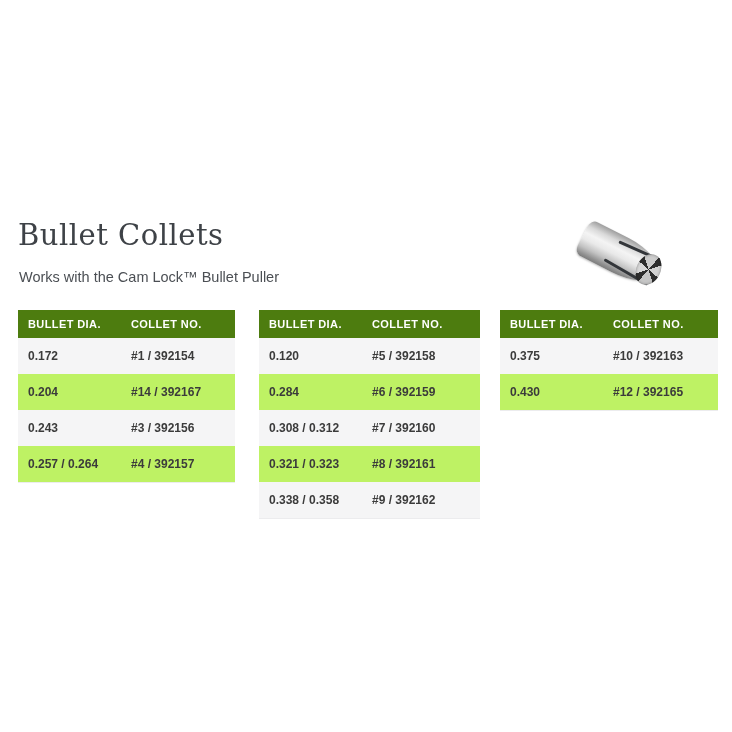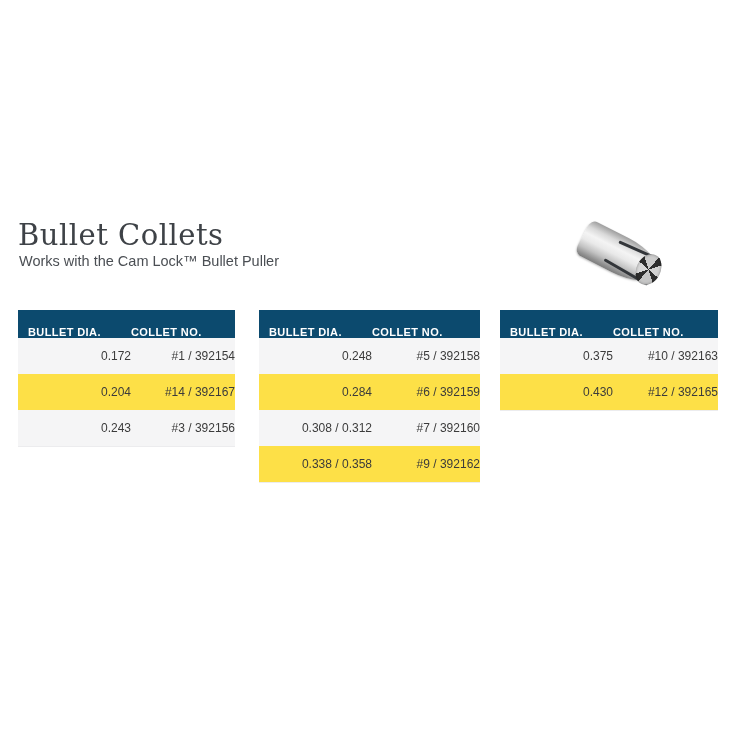--- a/index.html
+++ b/index.html
@@ -6,45 +6,45 @@
   .canvas {
     position:relative; width:732px; height:612px; background:#ffffff;
     font-family:"Liberation Sans", sans-serif; overflow:hidden;
   }
   .page-title {
     position:absolute; left:18px; top:218px; margin:0;
     font-family:"DejaVu Serif", serif; font-weight:500; font-size:29px;
     color:#3e4247; letter-spacing:0.5px;
   }
   .page-subtitle {
-    position:absolute; left:19px; top:253px; margin:0;
+    position:absolute; left:19px; top:269px; margin:0;
     font-size:14.5px; color:#4b4f54;
   }
 
   
   .collet-table { position:absolute; top:310px; }
   .table-0 { left:18px;  width:217px; }
   .table-1 { left:259px; width:221px; }
   .table-2 { left:500px; width:218px; }
 
   .t-head {
-    display:flex; align-items:flex-end; height:28px;
-    background:#0c4a6e;
+    display:flex; align-items:center; height:28px;
+    background:#4d7c0f;
   }
   .th {
     color:#ffffff; font-weight:700; font-size:11px; letter-spacing:0.4px;
     white-space:nowrap;
   }
   .th-dia { padding-left:10px; flex:0 0 103px; }
   .th-no  { flex:1; }
 
   .t-body { border-bottom:1px solid #ececee; }
-  .t-row { display:flex; align-items:center; height:36px; background:#fde047; }
+  .t-row { display:flex; align-items:center; height:36px; background:#bef264; }
   .t-row:nth-child(odd) { background:#f5f5f6; }
-  .cell { font-weight:400; font-size:12px; color:#3b3b3b; white-space:nowrap;text-align:right; }
+  .cell { font-weight:700; font-size:12px; color:#3b3b3b; white-space:nowrap; }
   .cell-dia { padding-left:10px; flex:0 0 103px; }
   .cell-no  { flex:1; }
 
   
   .collet { position:absolute; left:566px; top:208px; width:116px; height:100px; }
   .collet-body {
     position:absolute; left:12px; top:28px; width:84px; height:38px;
     transform:rotate(27deg);
     background:linear-gradient(to bottom,
       #9e9e9e 0%, #d9d9d9 20%, #f4f4f4 38%, #e9e9e9 55%,
@@ -92,40 +92,48 @@
           <div class="cell cell-no">#1 / 392154</div>
         </div>
         <div class="t-row">
           <div class="cell cell-dia">0.204</div>
           <div class="cell cell-no">#14 / 392167</div>
         </div>
         <div class="t-row">
           <div class="cell cell-dia">0.243</div>
           <div class="cell cell-no">#3 / 392156</div>
         </div>
+        <div class="t-row">
+          <div class="cell cell-dia">0.257 / 0.264</div>
+          <div class="cell cell-no">#4 / 392157</div>
+        </div>
       </div>
   </div>
 
   <div class="collet-table table-1">
     <div class="t-head">
       <div class="th th-dia">BULLET DIA.</div>
       <div class="th th-no">COLLET NO.</div>
     </div>
     <div class="t-body">
         <div class="t-row">
-          <div class="cell cell-dia">0.248</div>
+          <div class="cell cell-dia">0.120</div>
           <div class="cell cell-no">#5 / 392158</div>
         </div>
         <div class="t-row">
           <div class="cell cell-dia">0.284</div>
           <div class="cell cell-no">#6 / 392159</div>
         </div>
         <div class="t-row">
           <div class="cell cell-dia">0.308 / 0.312</div>
           <div class="cell cell-no">#7 / 392160</div>
+        </div>
+        <div class="t-row">
+          <div class="cell cell-dia">0.321 / 0.323</div>
+          <div class="cell cell-no">#8 / 392161</div>
         </div>
         <div class="t-row">
           <div class="cell cell-dia">0.338 / 0.358</div>
           <div class="cell cell-no">#9 / 392162</div>
         </div>
       </div>
   </div>
 
   <div class="collet-table table-2">
     <div class="t-head">

